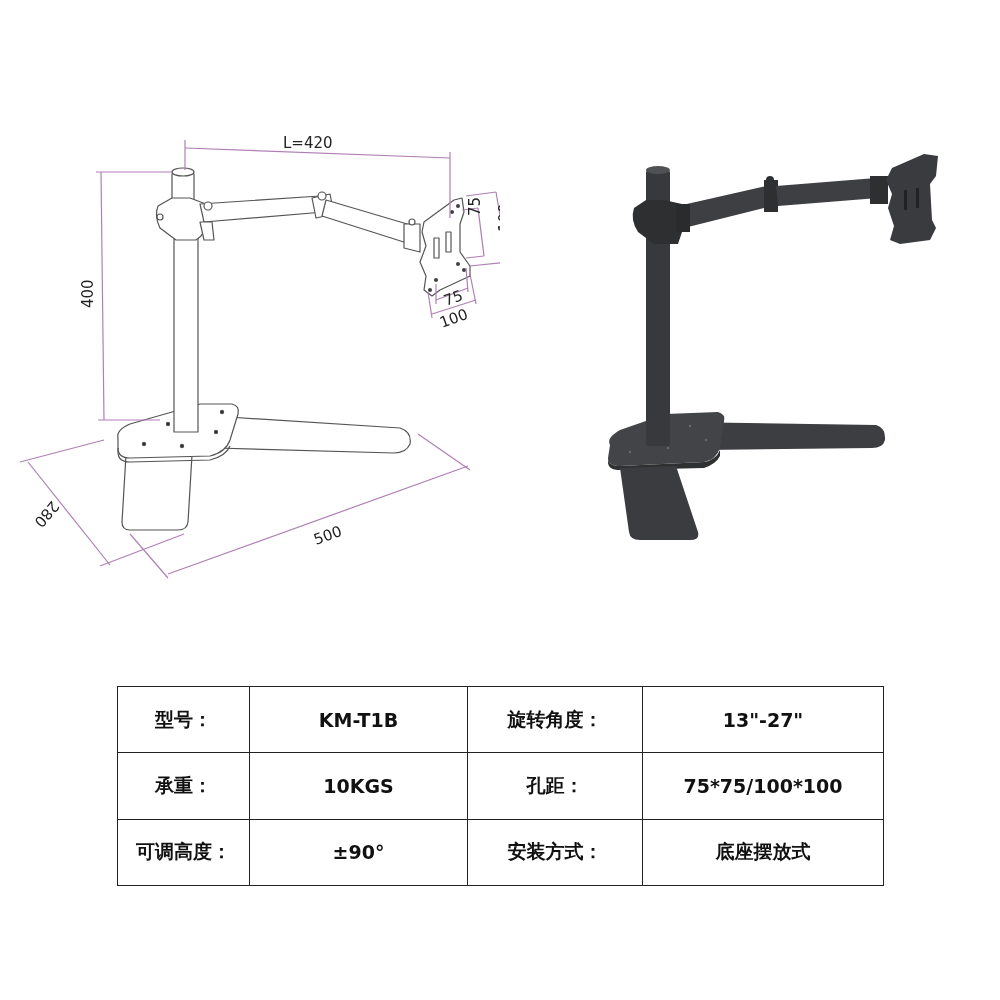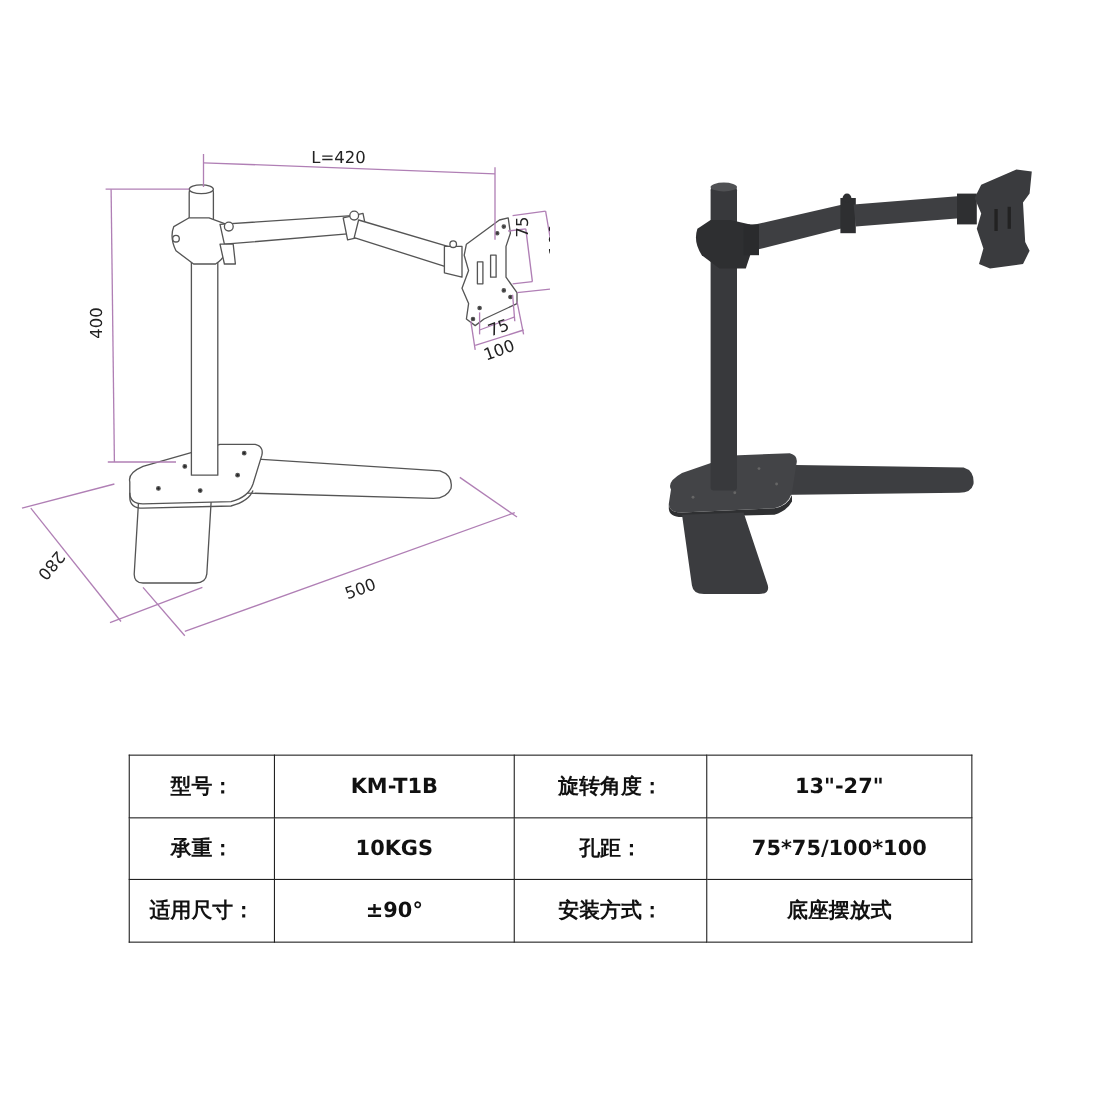--- a/index.html
+++ b/index.html
@@ -2,21 +2,21 @@
 <html><head>
   <meta charset="utf-8">
   <style>
     html, body { margin: 0; padding: 0; background: #ffffff; }
     body { width: 1000px; height: 1000px; position: relative; overflow: hidden;
            font-family: "DejaVu Sans", "Liberation Sans", sans-serif; }
     .figure { position: absolute; left: 0; top: 0; width: 1000px; height: 640px; padding-left: 32px; }
     .figure svg { position: absolute; left: 0; top: 0; }
     .dim-label { font-family: "DejaVu Sans", "Liberation Sans", sans-serif; font-size: 15px; fill: #222; }
     .spec-table {
-      position: absolute; left: 117px; top: 686px; width: 766px; height: 171px;
+      position: absolute; left: 117px; top: 686px; width: 766px; height: 200px;
       border-collapse: collapse; table-layout: fixed; padding-left: 36px;
     }
     .spec-table td {
       border: 1.6px solid #222; height: 45px; text-align: center; vertical-align: middle;
       font-family: "DejaVu Sans", "Liberation Sans", sans-serif; font-weight: bold;
       font-size: 19px; color: #111; padding: 0;
     }
     .spec-table col.c1 { width: 132px; }
     .spec-table col.c2 { width: 218px; }
     .spec-table col.c3 { width: 175px; }
@@ -167,19 +167,19 @@
       <td>旋转角度：</td>
       <td>13"-27"</td>
     </tr>
     <tr>
       <td>承重：</td>
       <td>10KGS</td>
       <td>孔距：</td>
       <td>75*75/100*100</td>
     </tr>
     <tr>
-      <td>适用尺寸：</td>
+      <td>可调高度：</td>
       <td>±90°</td>
       <td>安装方式：</td>
       <td>底座摆放式</td>
     </tr>
   </tbody>
 </table>
 
 </body></html>

